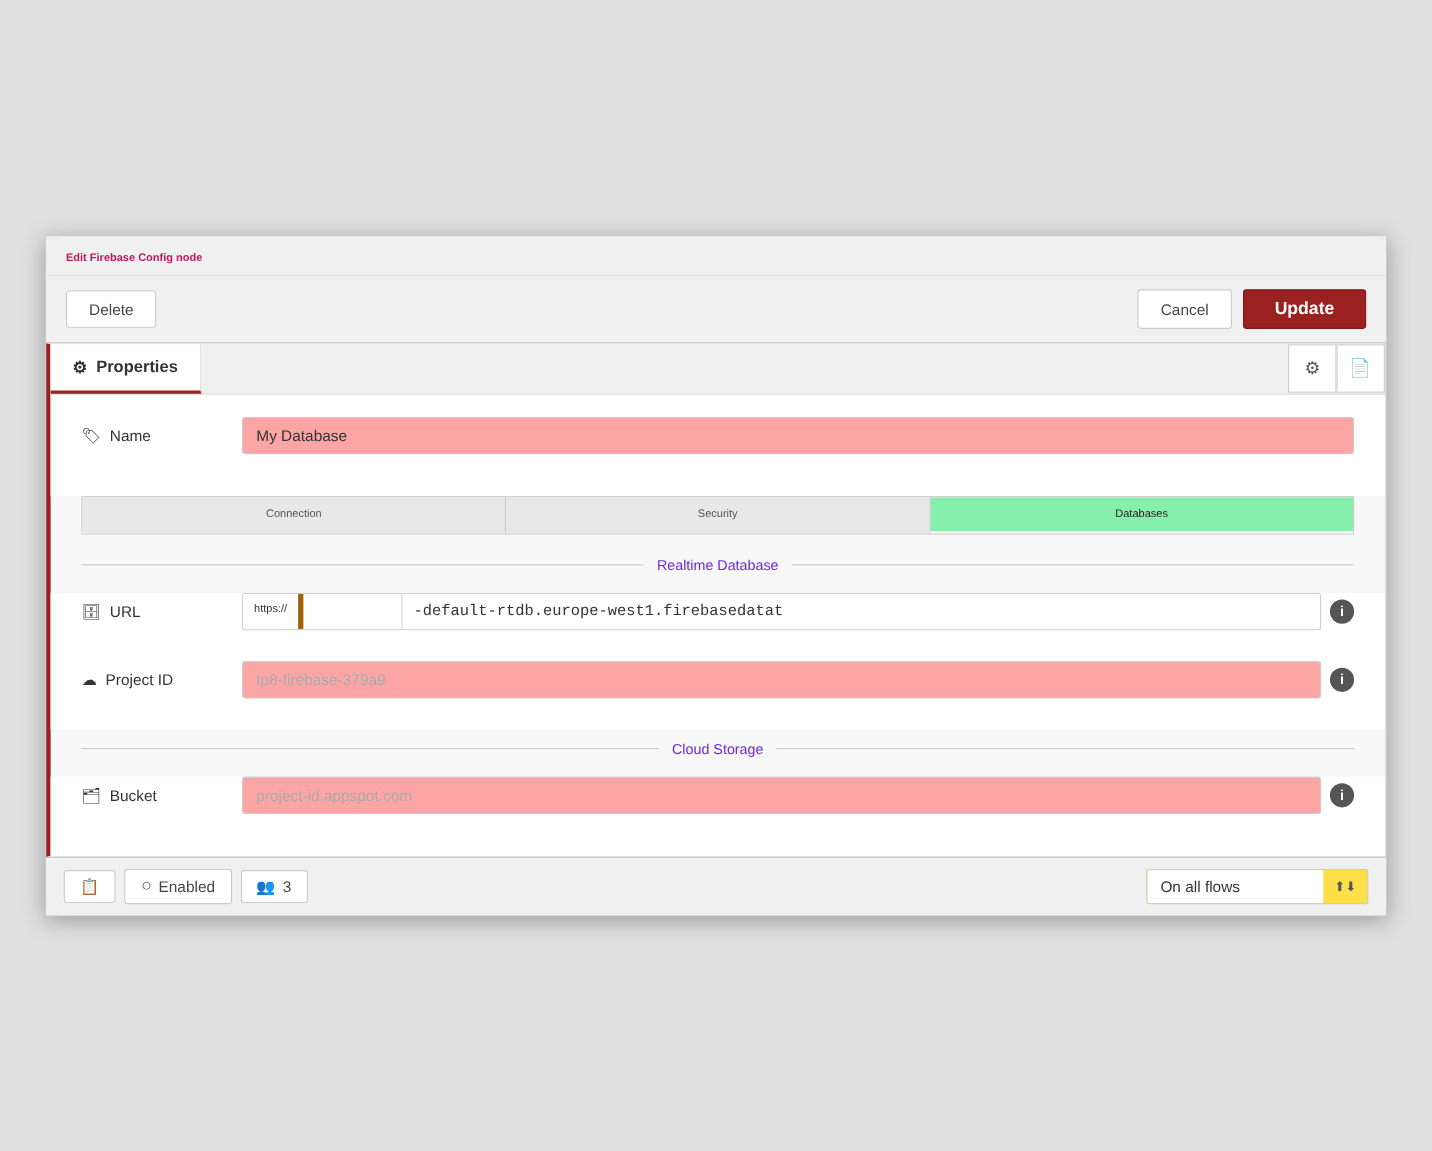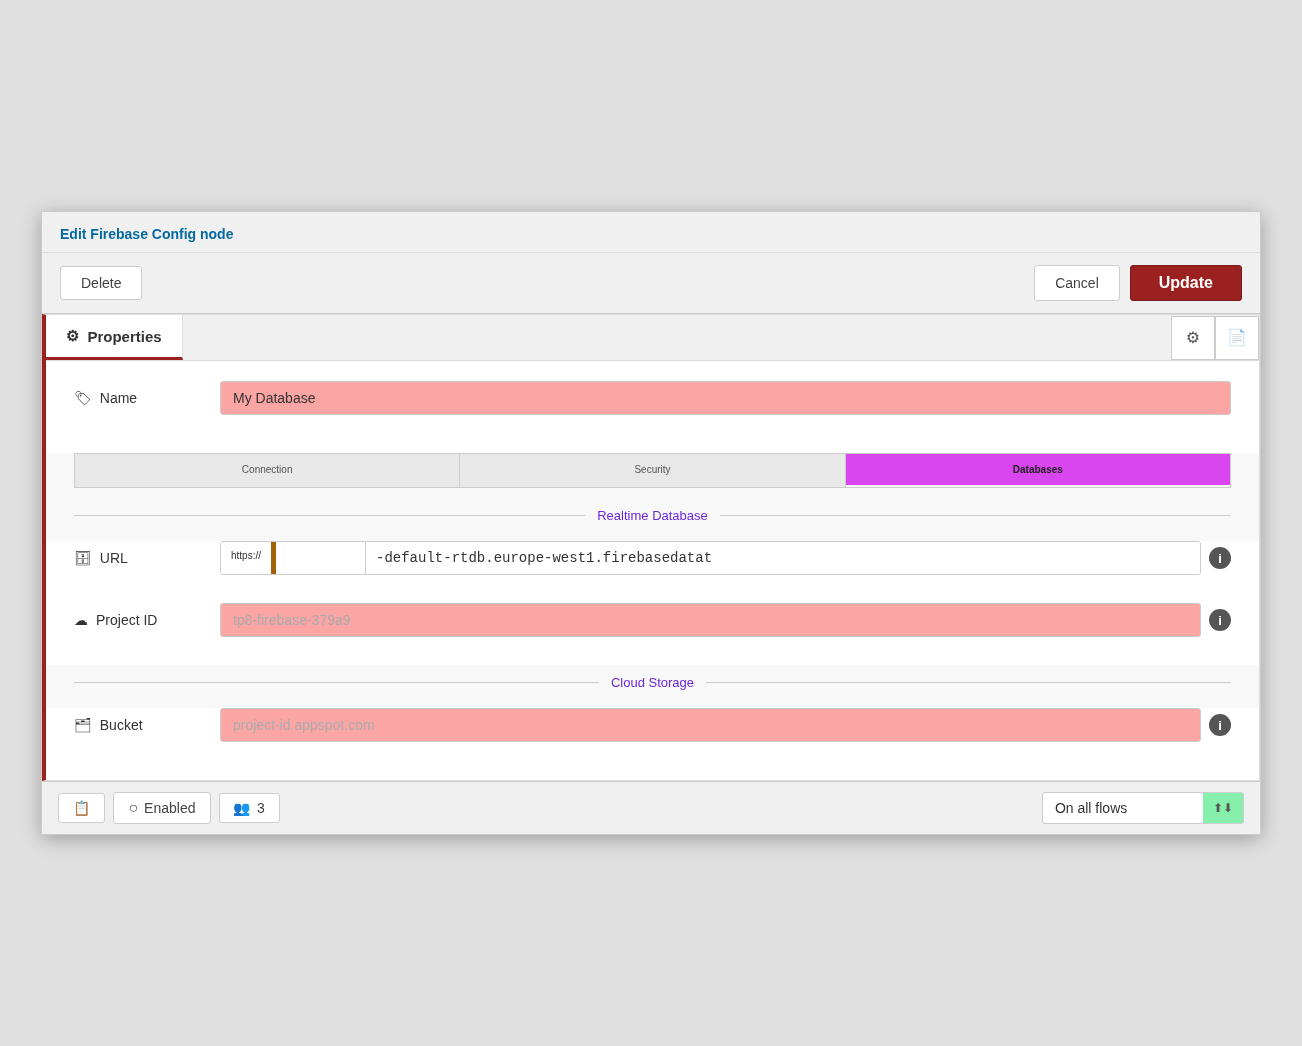--- a/index.html
+++ b/index.html
@@ -17,22 +17,22 @@
       background: #f0f0f0;
       border: 1px solid #ccc;
       width: 1220px;
       border-radius: 2px;
       box-shadow: 0 4px 20px rgba(0,0,0,0.3);
     }
     .dialog-title {
       background: #f0f0f0;
       padding: 14px 18px 10px;
       font-weight: bold;
-      font-size: 14px;
-      color: #0369a1;
+      font-size: 10px;
+      color: #be185d;
       border-bottom: 1px solid #ddd;
     }
     .dialog-toolbar {
       display: flex;
       justify-content: space-between;
       align-items: center;
       padding: 12px 18px;
       background: #f0f0f0;
       border-bottom: 1px solid #ccc;
     }
@@ -139,22 +139,22 @@
       padding: 10px 20px;
       text-align: center;
       background: #e8e8e8;
       border-right: 1px solid #ccc;
       cursor: pointer;
       color: #555;
       font-size: 10px;
     }
     .sub-tab:last-child { border-right: none; }
     .sub-tab.active {
-      background: #d946ef;
-      font-weight: bold;
+      background: #86efac;
+      font-weight: normal;
       color: #222;
       border-bottom: 2px solid #fff;
     }
     .section-divider {
       display: flex;
       align-items: center;
       margin: 10px 28px 18px;
       gap: 12px;
       color: #6d28d9;
       font-size: 13px;
@@ -249,21 +249,21 @@
     .footer-right {
       display: flex;
       align-items: center;
       gap: 0;
     }
     .select-wrapper {
       display: flex;
       align-items: center;
       border: 1px solid #ccc;
       border-radius: 3px;
-      background: #86efac;
+      background: #fde047;
       overflow: hidden;
     }
     .footer-select {
       padding: 7px 12px;
       border: none;
       background: #fff;
       font-size: 14px;
       color: #333;
       cursor: pointer;
       outline: none;

